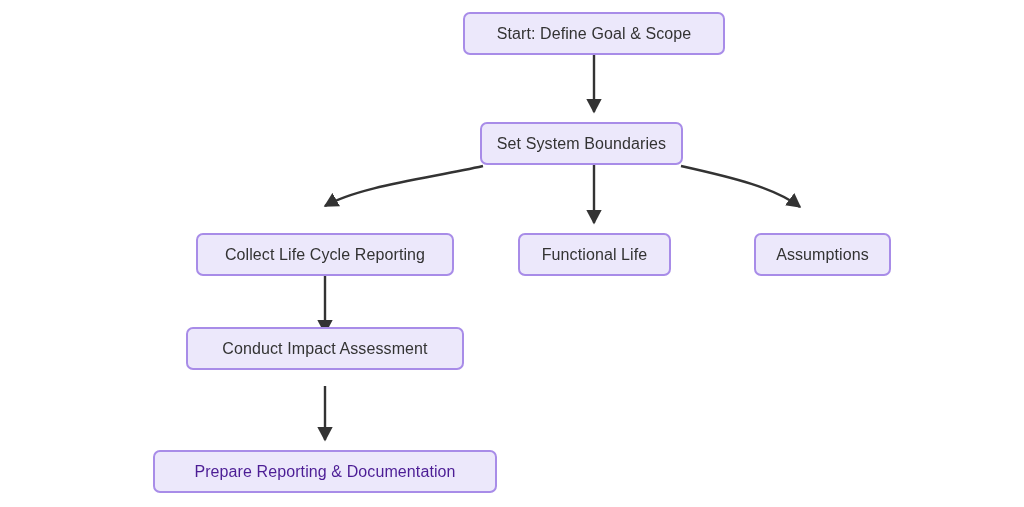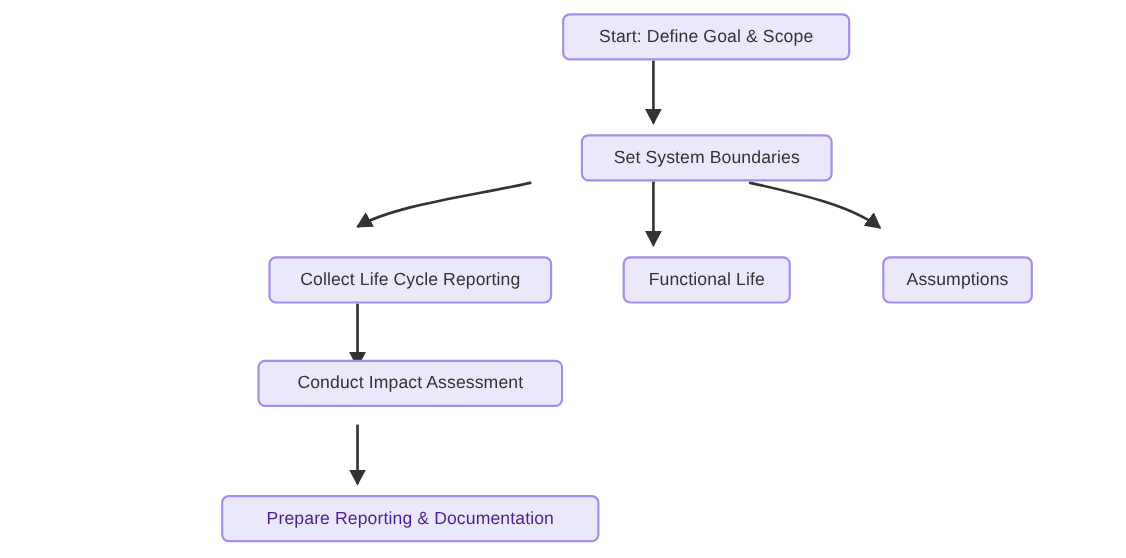--- a/index.html
+++ b/index.html
@@ -34,21 +34,20 @@
     justify-content: center;
     background: #ece8fb;
     border: 2px solid #a88ce8;
     border-radius: 7px;
     color: #333333;
     font-size: 16px;
     line-height: 1;
     letter-spacing: 0.1px;
     white-space: nowrap;
     padding: 0 14px;
-    margin-left: 48px;
   }
   .node-label {
     display: block;
     color: #333333;
   }
 </style>
 </head>
 <body>
 
 <div id="canvas">
@@ -66,21 +65,21 @@
         <path d="M 681 166 C 735 178, 775 188, 800 207"></path>
         <path d="M 325 276 L 325 333"></path>
         <path d="M 325 386 L 325 440"></path>
       </g>
   </svg>
 
   <div id="nodes-group">
       <div class="node" style="left: 463px; top: 12px; width: 262px; height: 43px; background: rgb(236, 232, 251); border-color: rgb(168, 140, 232); border-radius: 7px; font-size: 16px;">
         <span class="node-label" style="color: rgb(51, 51, 51);">Start: Define Goal &amp; Scope</span>
       </div>
-      <div class="node" style="left: 480px; top: 122px; width: 229px; height: 43px; background: rgb(236, 232, 251); border-color: rgb(168, 140, 232); border-radius: 7px; font-size: 16px;">
+      <div class="node" style="left: 480px; top: 122px; width: 203px; height: 43px; background: rgb(236, 232, 251); border-color: rgb(168, 140, 232); border-radius: 7px; font-size: 16px;">
         <span class="node-label" style="color: rgb(51, 51, 51);">Set System Boundaries</span>
       </div>
       <div class="node" style="left: 196px; top: 233px; width: 258px; height: 43px; background: rgb(236, 232, 251); border-color: rgb(168, 140, 232); border-radius: 7px; font-size: 16px;">
         <span class="node-label" style="color: rgb(51, 51, 51);">Collect Life Cycle Reporting</span>
       </div>
       <div class="node" style="left: 518px; top: 233px; width: 153px; height: 43px; background: rgb(236, 232, 251); border-color: rgb(168, 140, 232); border-radius: 7px; font-size: 16px;">
         <span class="node-label" style="color: rgb(51, 51, 51);">Functional Life</span>
       </div>
       <div class="node" style="left: 754px; top: 233px; width: 137px; height: 43px; background: rgb(236, 232, 251); border-color: rgb(168, 140, 232); border-radius: 7px; font-size: 16px;">
         <span class="node-label" style="color: rgb(51, 51, 51);">Assumptions</span>

